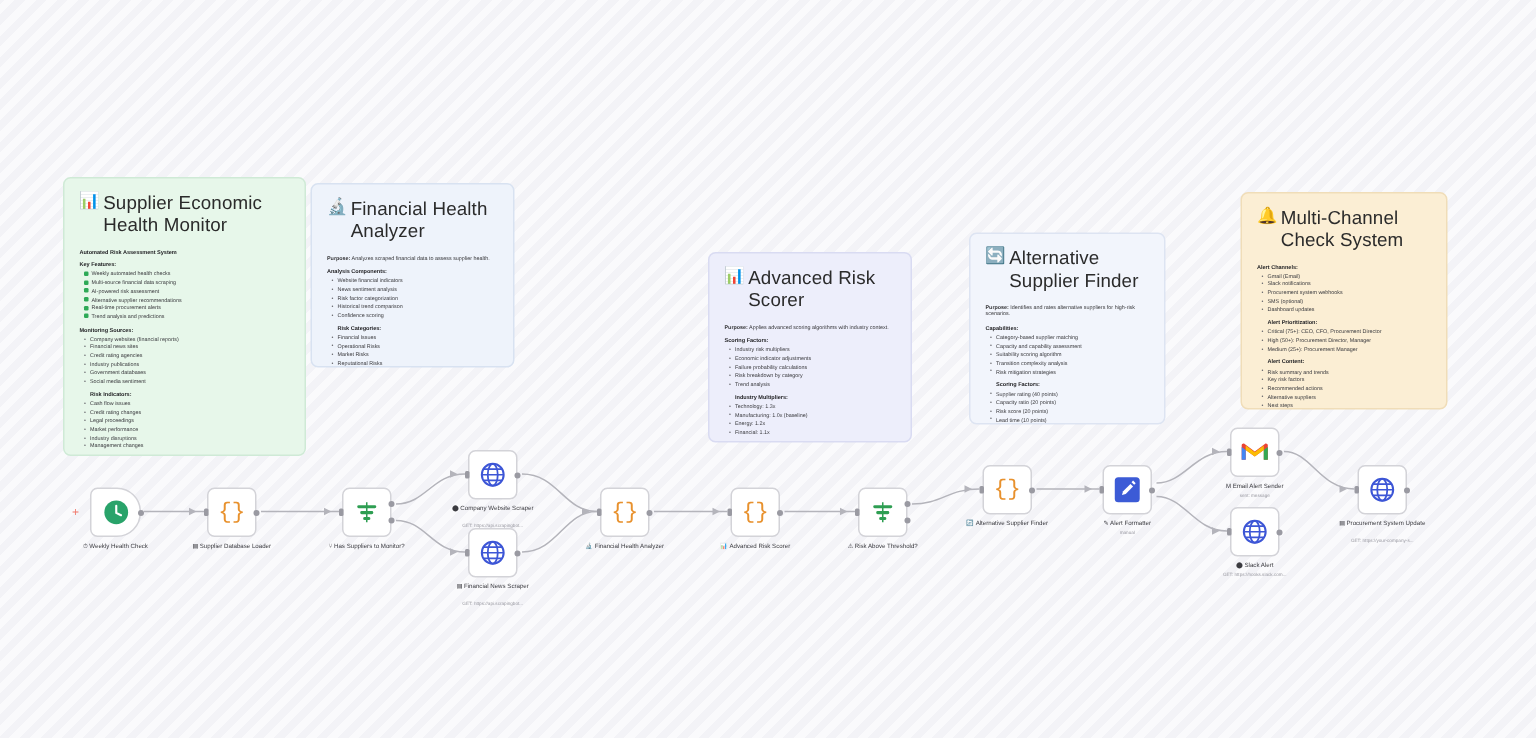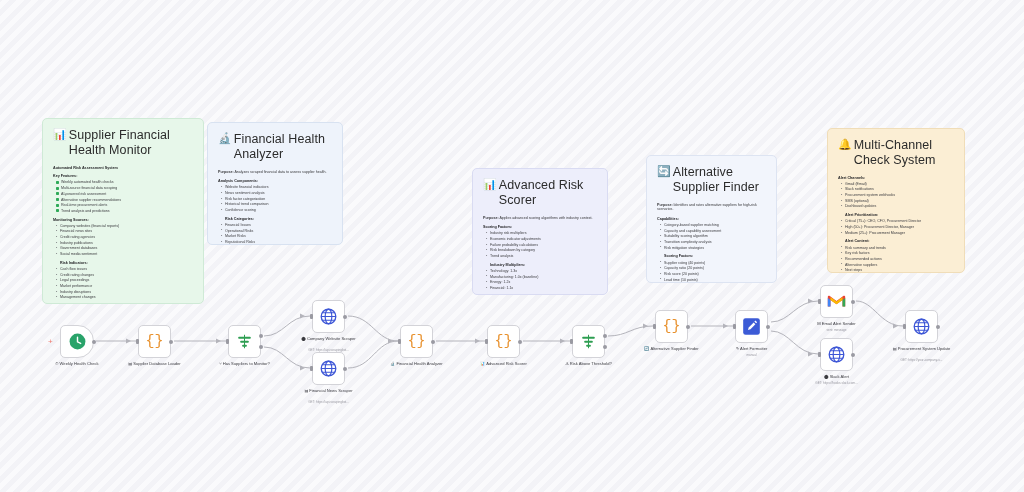--- a/index.html
+++ b/index.html
@@ -138,21 +138,21 @@
       <polygon points="728,326 723,323.5 723,328.5"></polygon>
       <polygon points="813,301 808,298.5 808,303.5"></polygon>
       <polygon points="813,354 808,351.5 808,356.5"></polygon>
       <polygon points="898,326 893,323.5 893,328.5"></polygon>
     </g>
   </svg>
 
   <div class="sticky green" style="left:42px; top:118px; width:162px; height:186px;">
     <h2>
       <span class="hicon">📊</span>
-      <span>Supplier Financial Health Monitor</span>
+      <span>Supplier Economic Health Monitor</span>
     </h2>
     <div class="sect">Automated Risk Assessment System</div>
 
     <div class="sect">Key Features:</div>
     <ul>
       <li class="chk">Weekly automated health checks</li>
       <li class="chk">Multi-source financial data scraping</li>
       <li class="chk">AI-powered risk assessment</li>
       <li class="chk">Alternative supplier recommendations</li>
       <li class="chk">Real-time procurement alerts</li>

